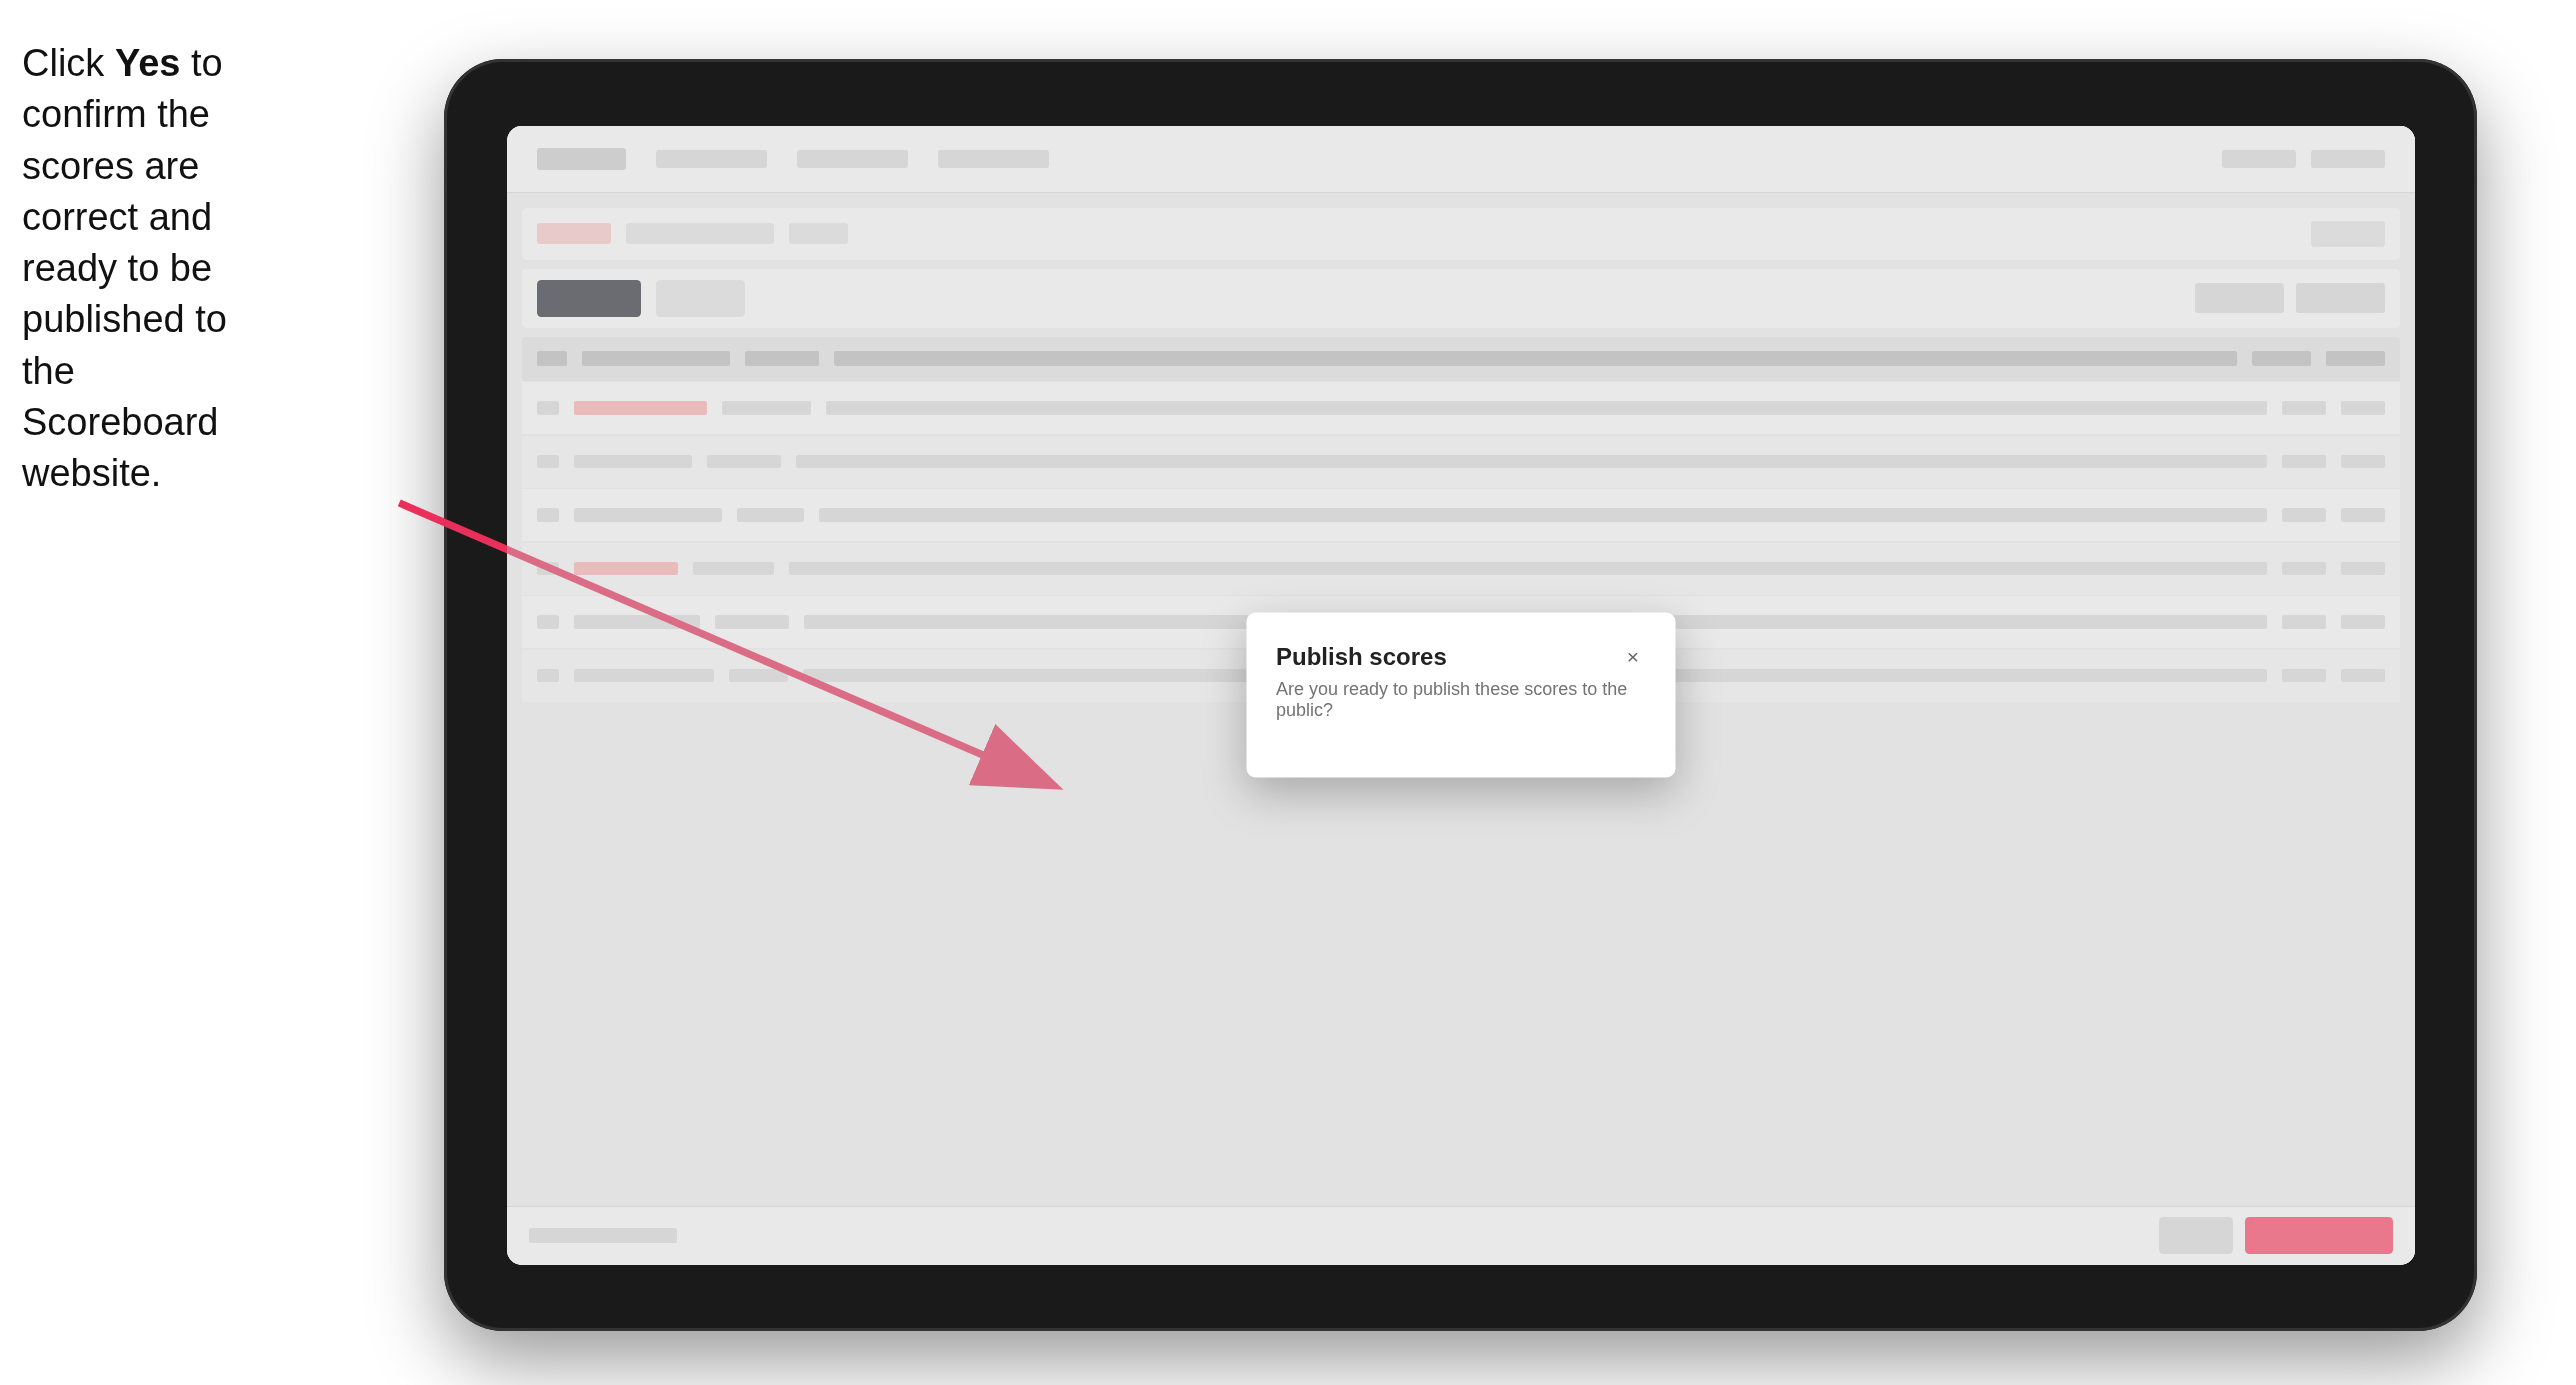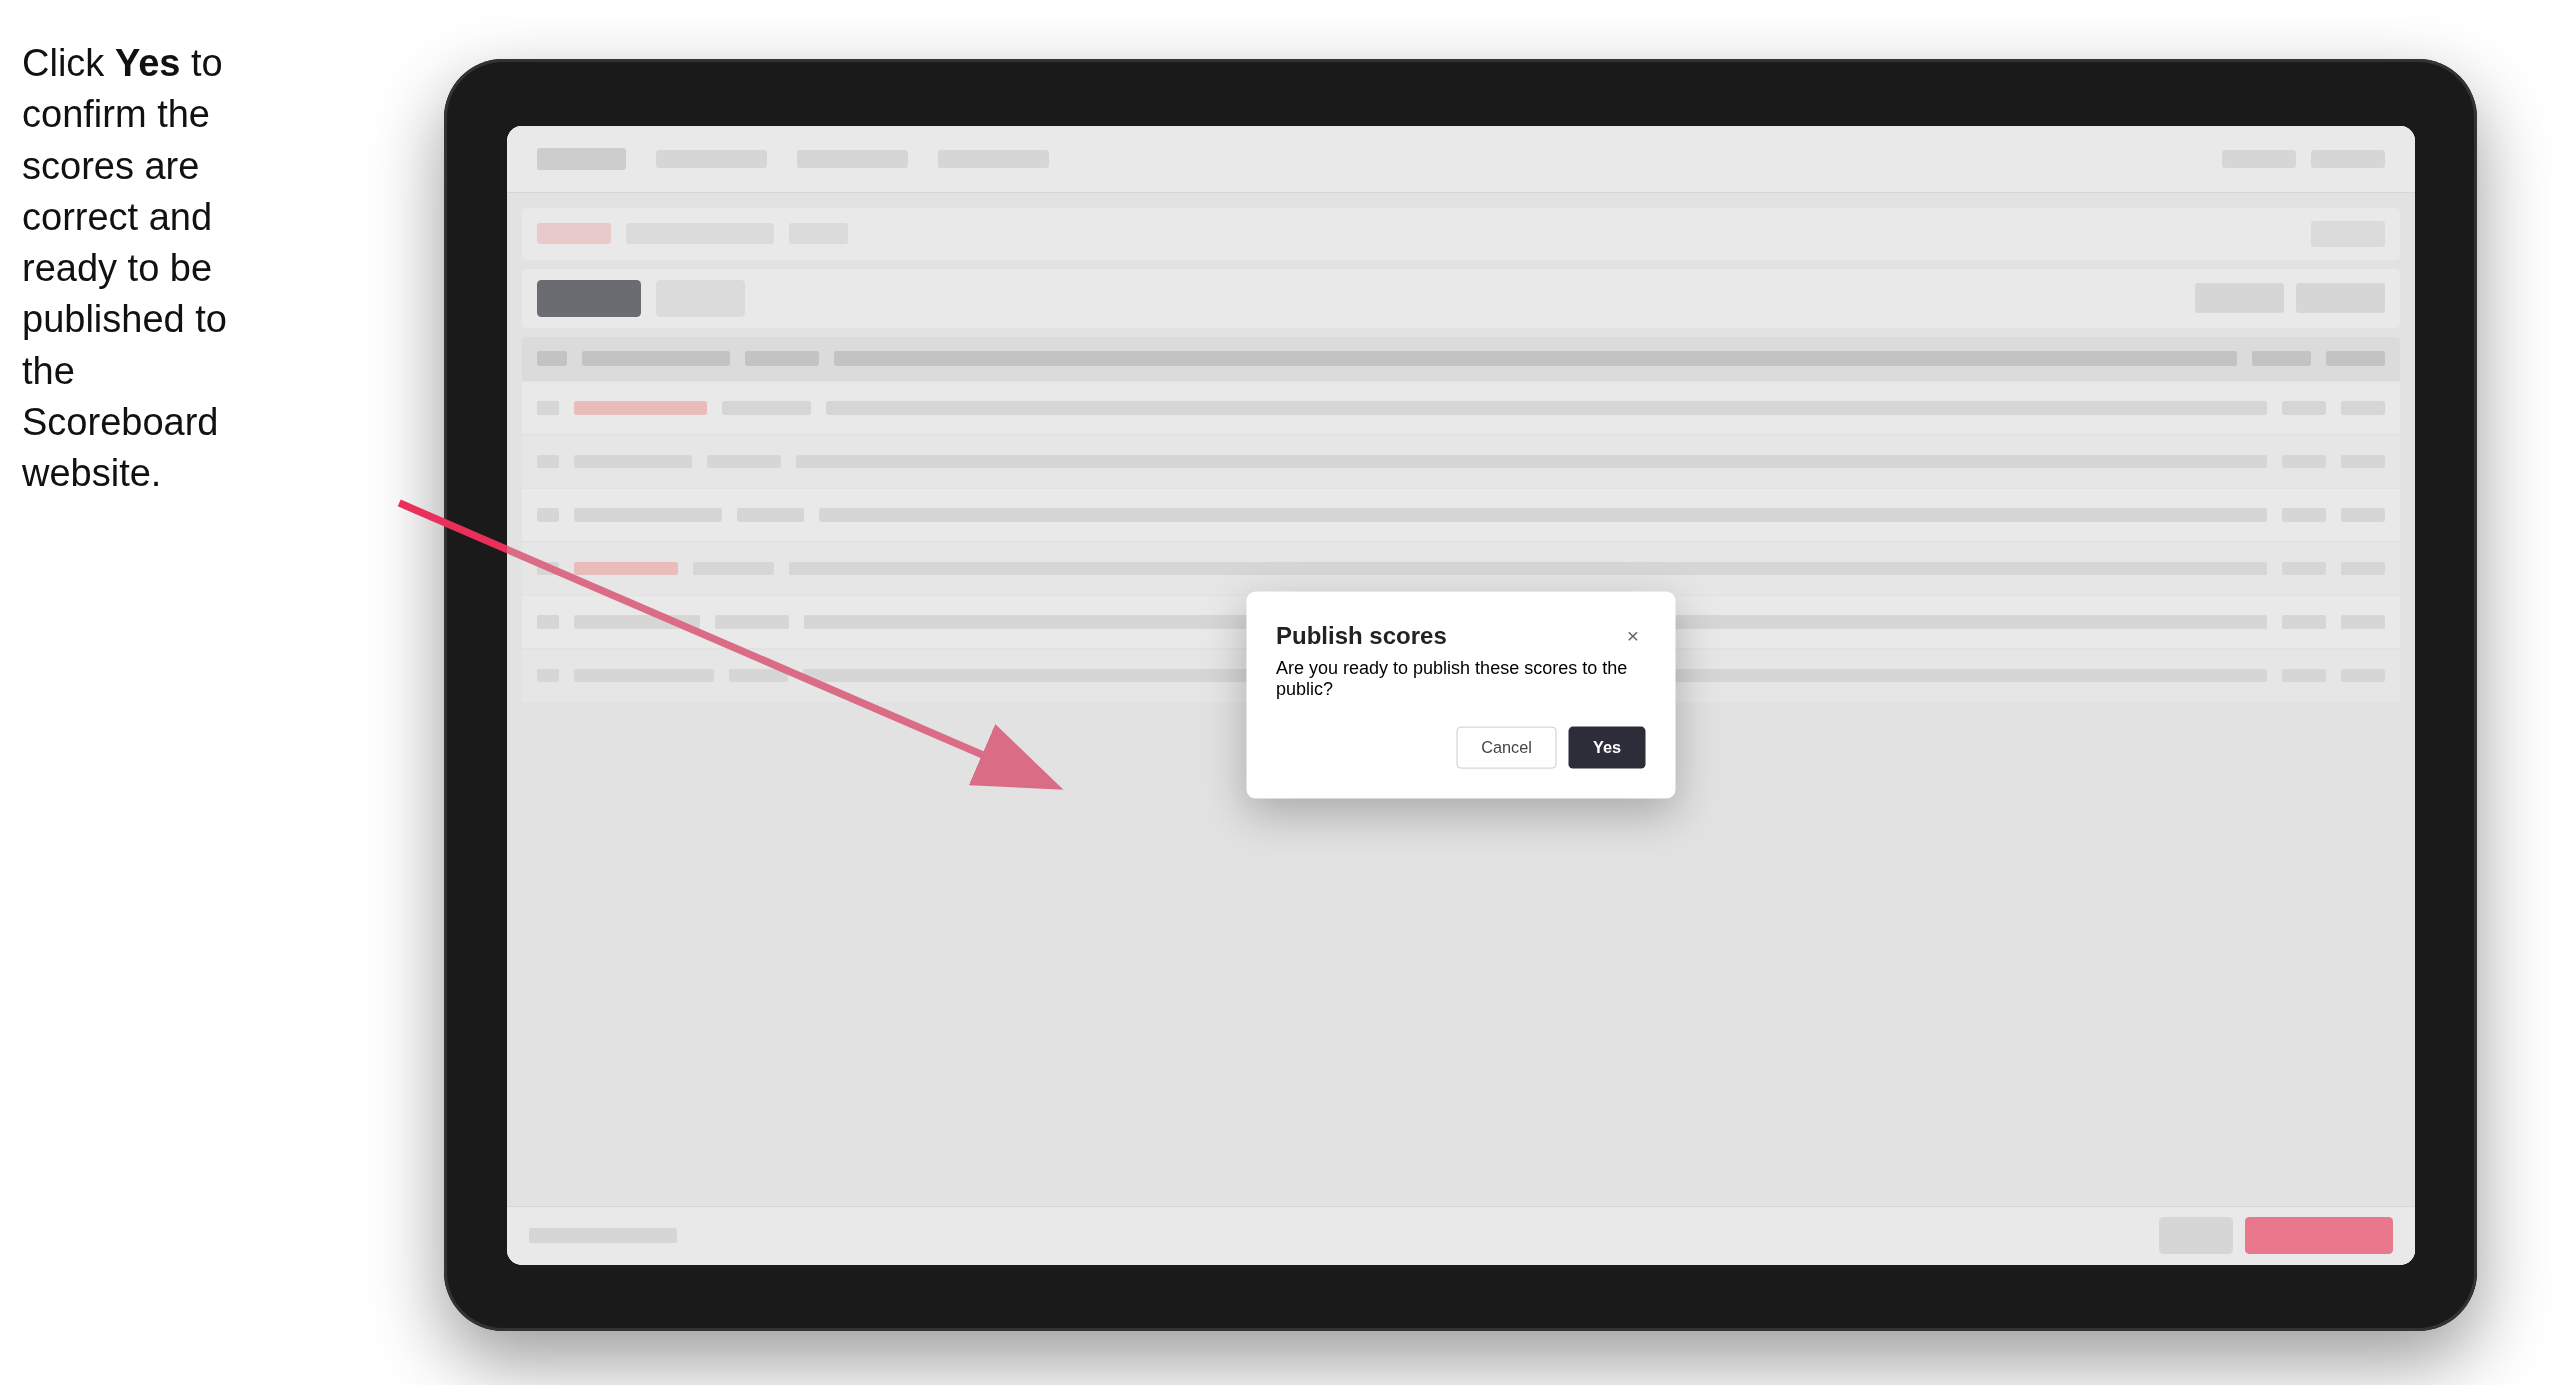--- a/index.html
+++ b/index.html
@@ -300,21 +300,21 @@
       justify-content: center;
       font-size: 21px;
       color: #666;
       cursor: pointer;
       border: none;
       background: none;
     }
 
     .modal-body {
       font-size: 18px;
-      color: #000000;
+      color: #737373;
       margin-bottom: 27px;
     }
 
     .modal-footer {
       display: flex;
       justify-content: flex-end;
       gap: 12px;
     }
 
     .btn-cancel {
@@ -462,24 +462,20 @@
 
     <div class="modal-overlay">
     </div>
 
     <div class="modal-dialog">
       <div class="modal-header">
         <span class="modal-title">Publish scores</span>
         <button class="modal-close">×</button>
       </div>
       <div class="modal-body">Are you ready to publish these scores to the public?</div>
-      <div class="modal-footer">
-        <button class="btn-cancel">Cancel</button>
-        <button class="btn-yes">Yes</button>
-      </div>
     </div>
 
   </div>
 </div>
 
 <svg class="arrow-svg" xmlns="http://www.w3.org/2000/svg" viewBox="0 0 3484 1874" width="2576" height="1386">
 
   <defs>
     <marker id="arrowhead" markerWidth="12" markerHeight="9" refX="10" refY="4.5" orient="auto">
       <polygon points="0 0, 12 4.5, 0 9" fill="#e8305a"></polygon>

